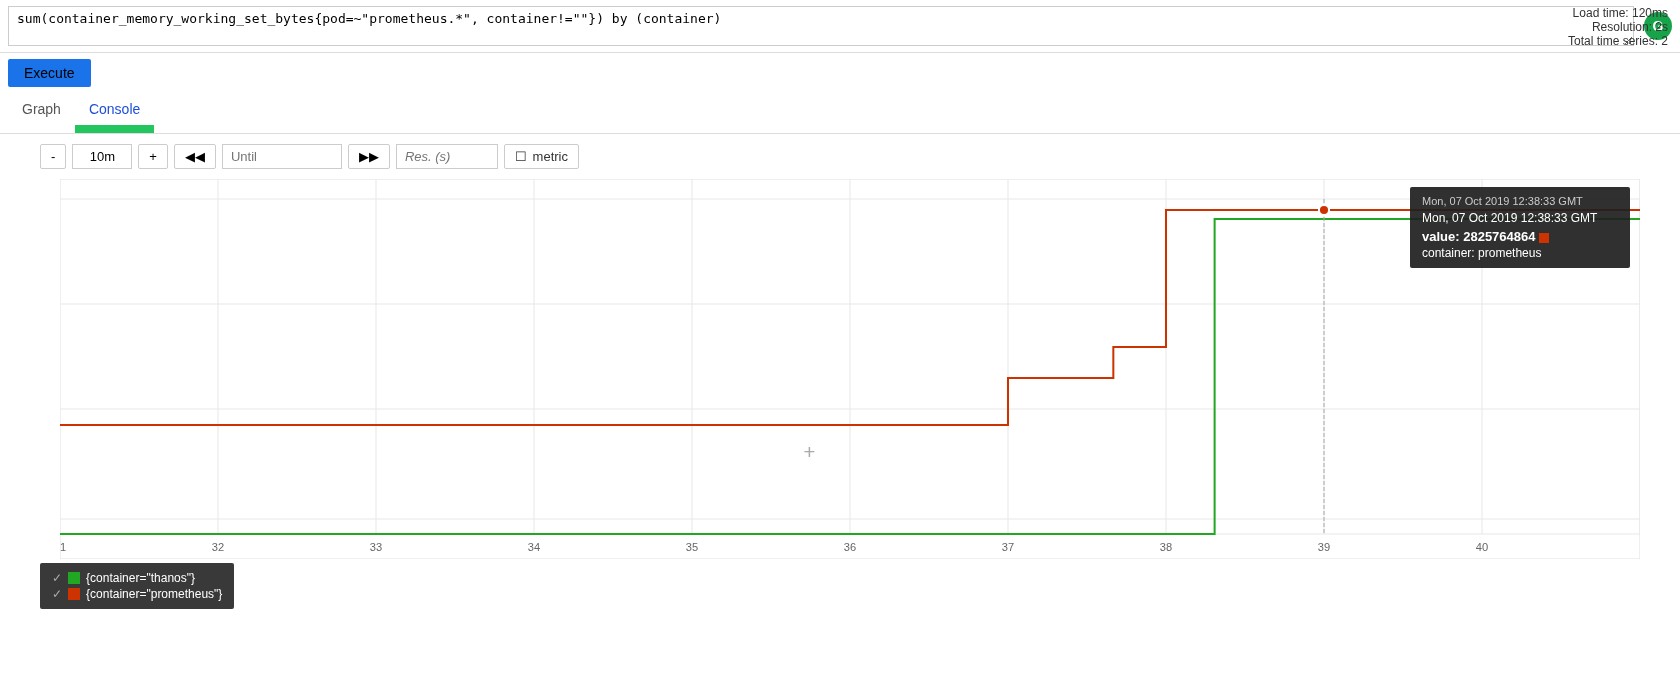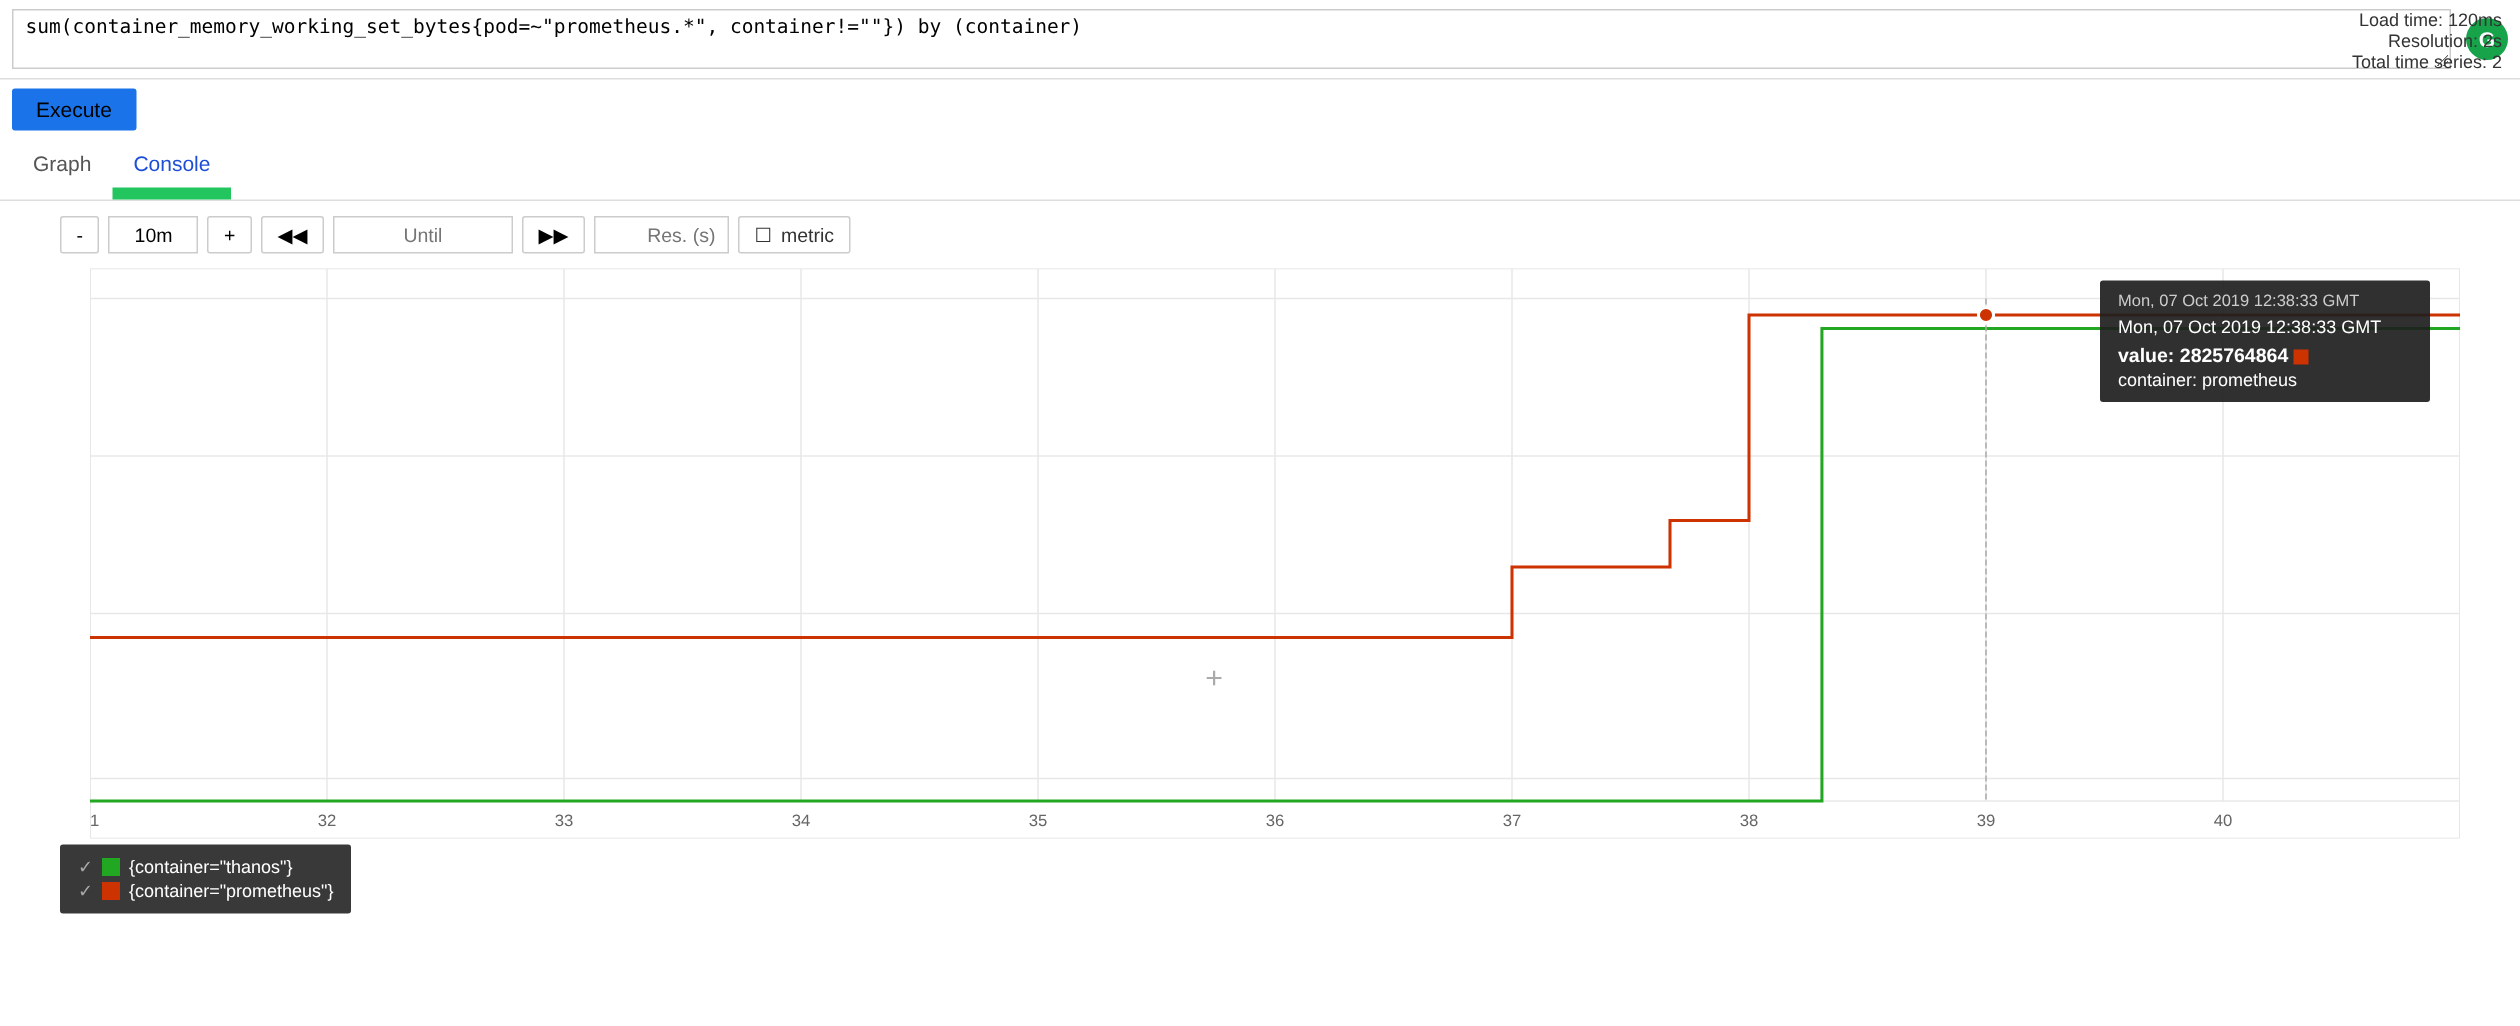--- a/index.html
+++ b/index.html
@@ -113,29 +113,30 @@
       font-size: 13px;
       width: 60px;
       text-align: center;
     }
 
     #until-input {
       border: 1px solid #ccc;
       padding: 4px 8px;
       font-size: 13px;
       width: 120px;
-      text-align: center;
+      text-align: left;
     }
 
     #res-input {
       border: 1px solid #ccc;
       padding: 4px 8px;
       font-size: 13px;
-      width: 90px;
-      text-align: right;
+      width: 102px;
+      text-align: left;
+      font-style: italic;
     }
 
     .stacked-label {
       border: 1px solid #ccc;
       padding: 4px 10px;
       font-size: 13px;
       cursor: pointer;
       background: #fff;
       border-radius: 2px;
       display: flex;
@@ -149,21 +150,21 @@
       height: 380px;
     }
 
     #chart-svg {
       width: 100%;
       height: 100%;
     }
 
     .tooltip-box {
       position: absolute;
-      right: 20px;
+      right: 10px;
       top: 8px;
       background: rgba(30,30,30,0.92);
       color: #fff;
       padding: 8px 12px;
       font-size: 12px;
       border-radius: 2px;
       pointer-events: none;
       z-index: 10;
       min-width: 220px;
     }

